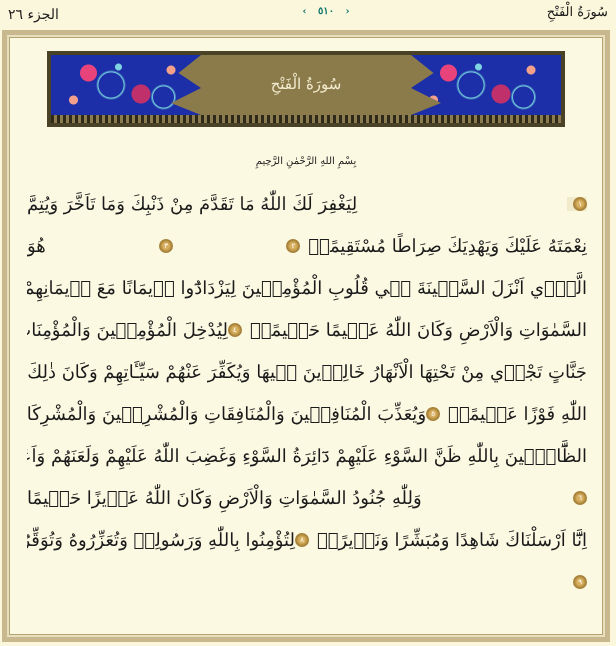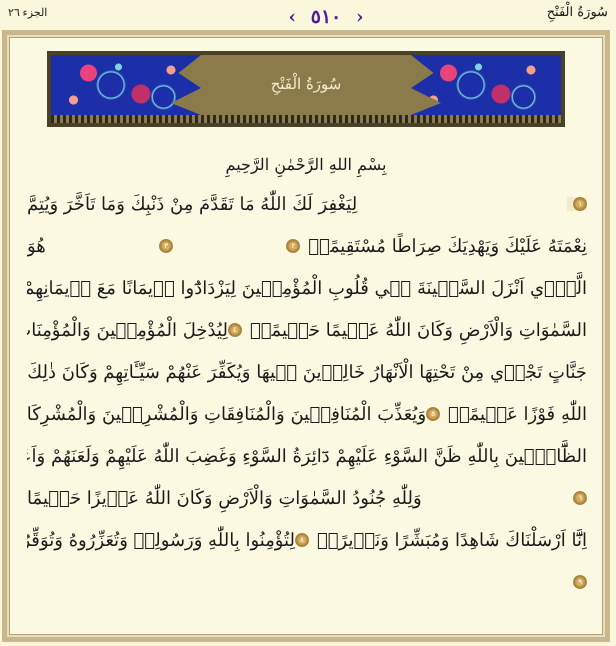--- a/index.html
+++ b/index.html
@@ -11,25 +11,25 @@
     position:relative;
   }
   .topbar {
     position:absolute; left:0; top:0; width:616px; height:30px;
     background:#fbf7dc;
   }
   .topbar .surah {
     position:absolute; right:8px; top:4px; font-size:13px; direction:rtl;
   }
   .topbar .juz {
-    position:absolute; left:8px; top:6px; font-size:11px; direction:rtl;font-family:Liberation Serif, serif;
+    position:absolute; left:8px; top:6px; font-size:14px; direction:rtl;
   }
   .topbar .pager {
     position:absolute; left:0; right:0; top:5px; text-align:center;
-    font-size:19px; font-weight:bold; color:#4c1d95;margin-left:36px;
+    font-size:10px; font-weight:bold; color:#0f766e;margin-left:36px;
   }
   .pager span { display:inline-block; margin:0 4px; }
   .pager .arrow { cursor:pointer; font-weight:bold; }
 
   .frame {
     position:absolute; left:2px; top:30px; width:608px; height:612px;
     border:5px solid #c9b88d;
     box-shadow: inset 0 0 0 2px #e8dfbf, inset 0 0 0 3px #b5a372;
     background:#fcf9e3;
     box-sizing:border-box;
@@ -58,21 +58,21 @@
       #1d2fa8;
   }
   .banner .orn.left { left:0; clip-path: polygon(0 0, 100% 0, 85% 30%, 100% 55%, 80% 80%, 100% 100%, 0 100%); }
   .banner .orn.right { right:0; clip-path: polygon(0 0, 100% 0, 100% 100%, 0 100%, 20% 80%, 0 55%, 15% 30%); }
   .banner .title {
     position:absolute; left:0; right:0; top:20px; text-align:center;
     color:#f3ecd0; font-size:15px; direction:rtl;
   }
   .basmala {
     position:absolute; left:0; right:0; top:120px; text-align:center;
-    font-size:16px; direction:rtl;
+    font-size:10px; direction:rtl;
   }
   .lines {
     position:absolute; left:20px; right:18px; top:148px;
     direction:rtl;
   }
   .line {
     height:42px; line-height:42px; font-size:18px;
     text-align:justify; text-align-last:justify;
     white-space:nowrap; overflow:hidden;
     display:flex; justify-content:space-between; align-items:center;

